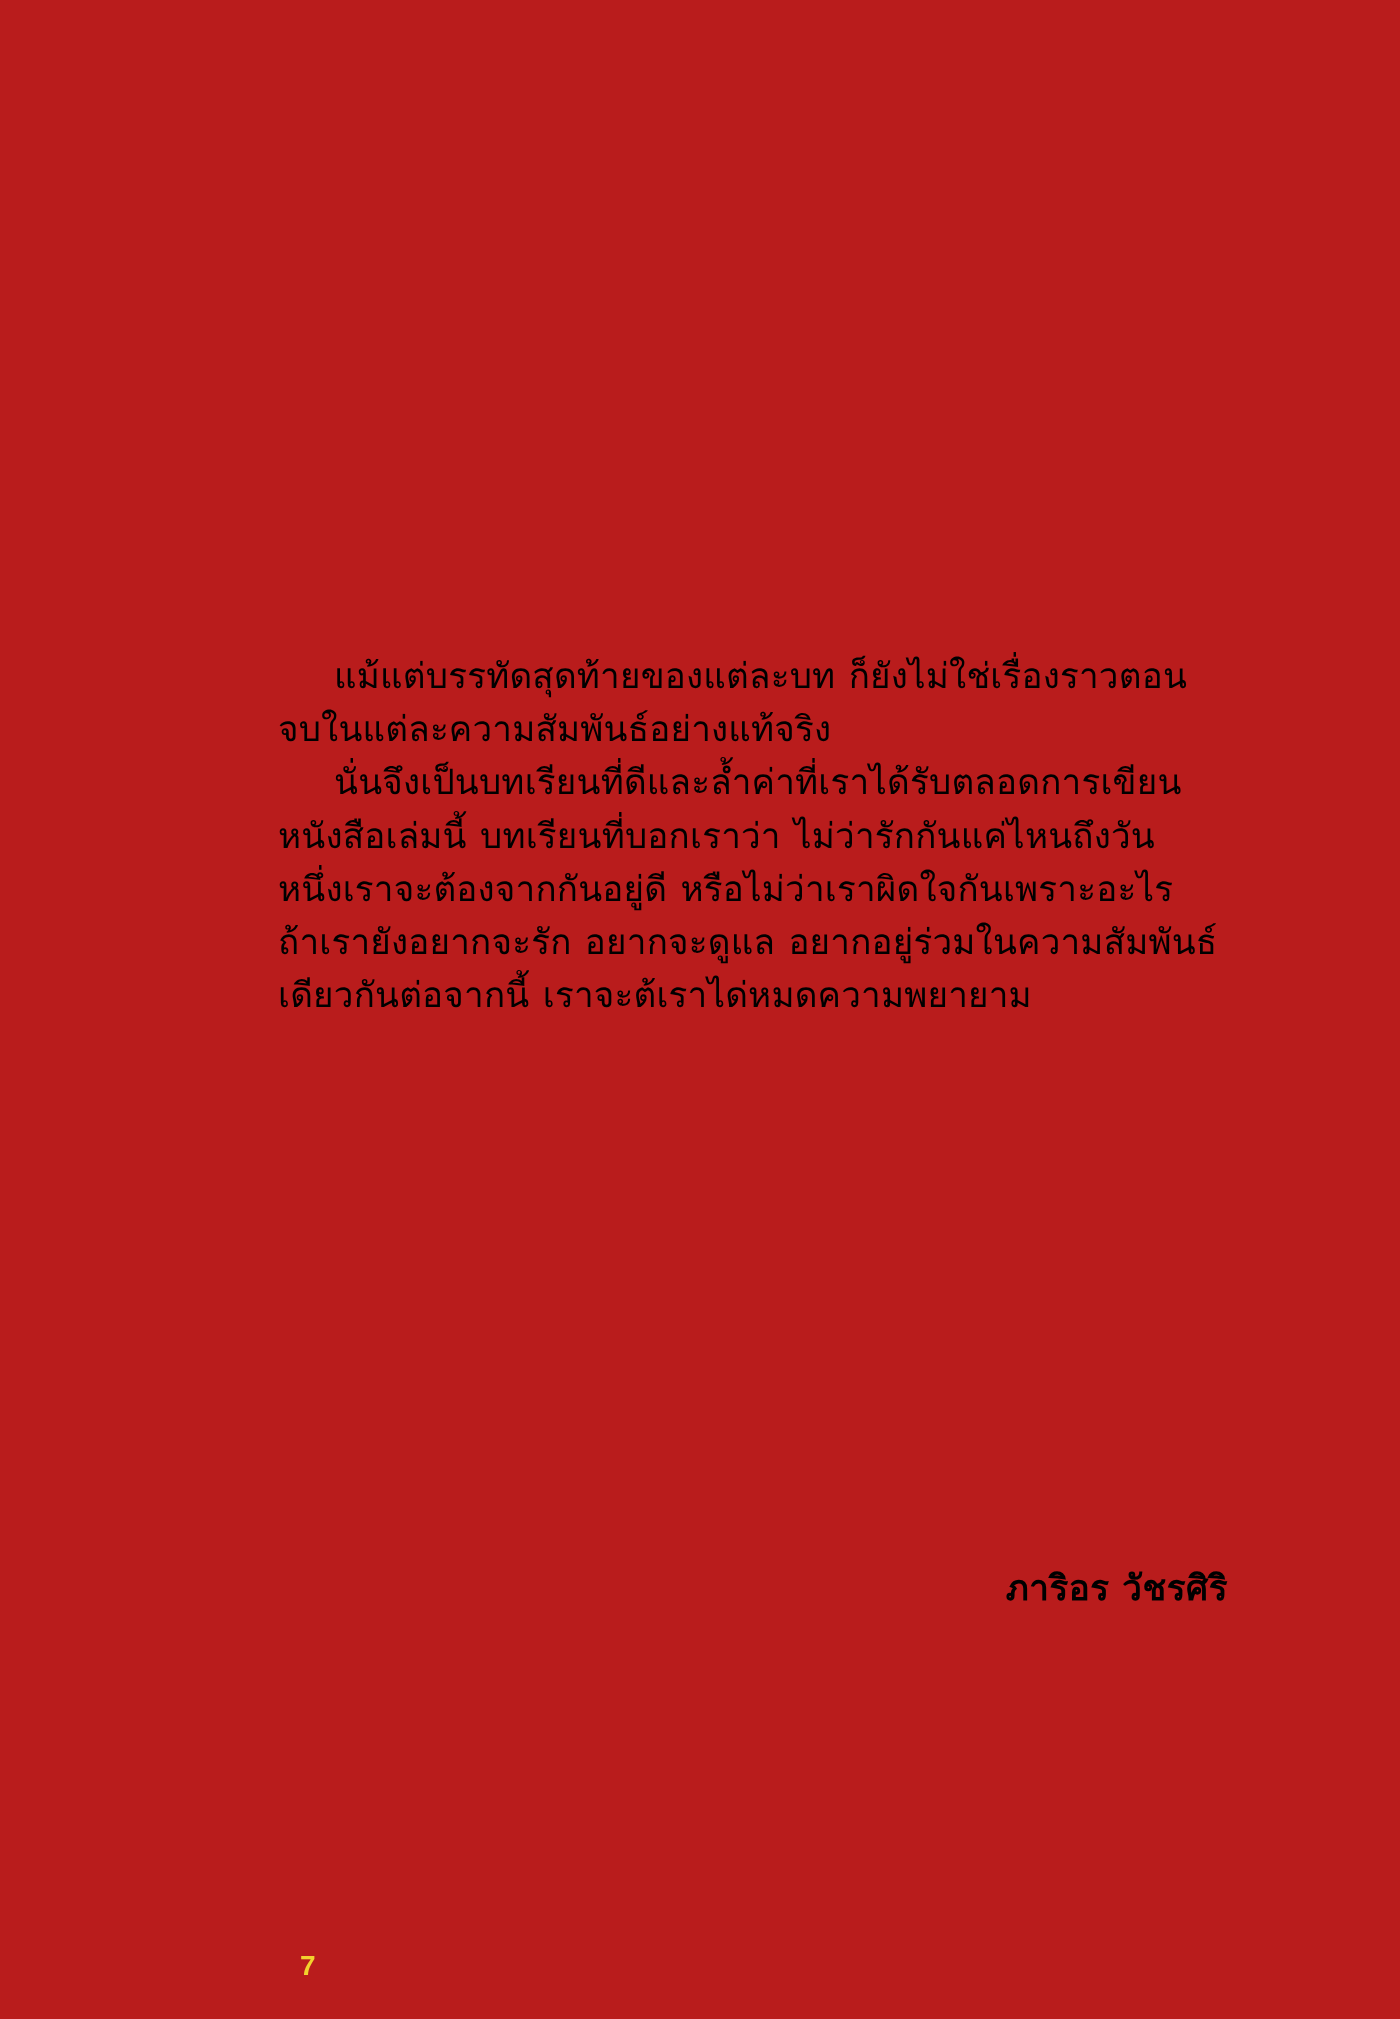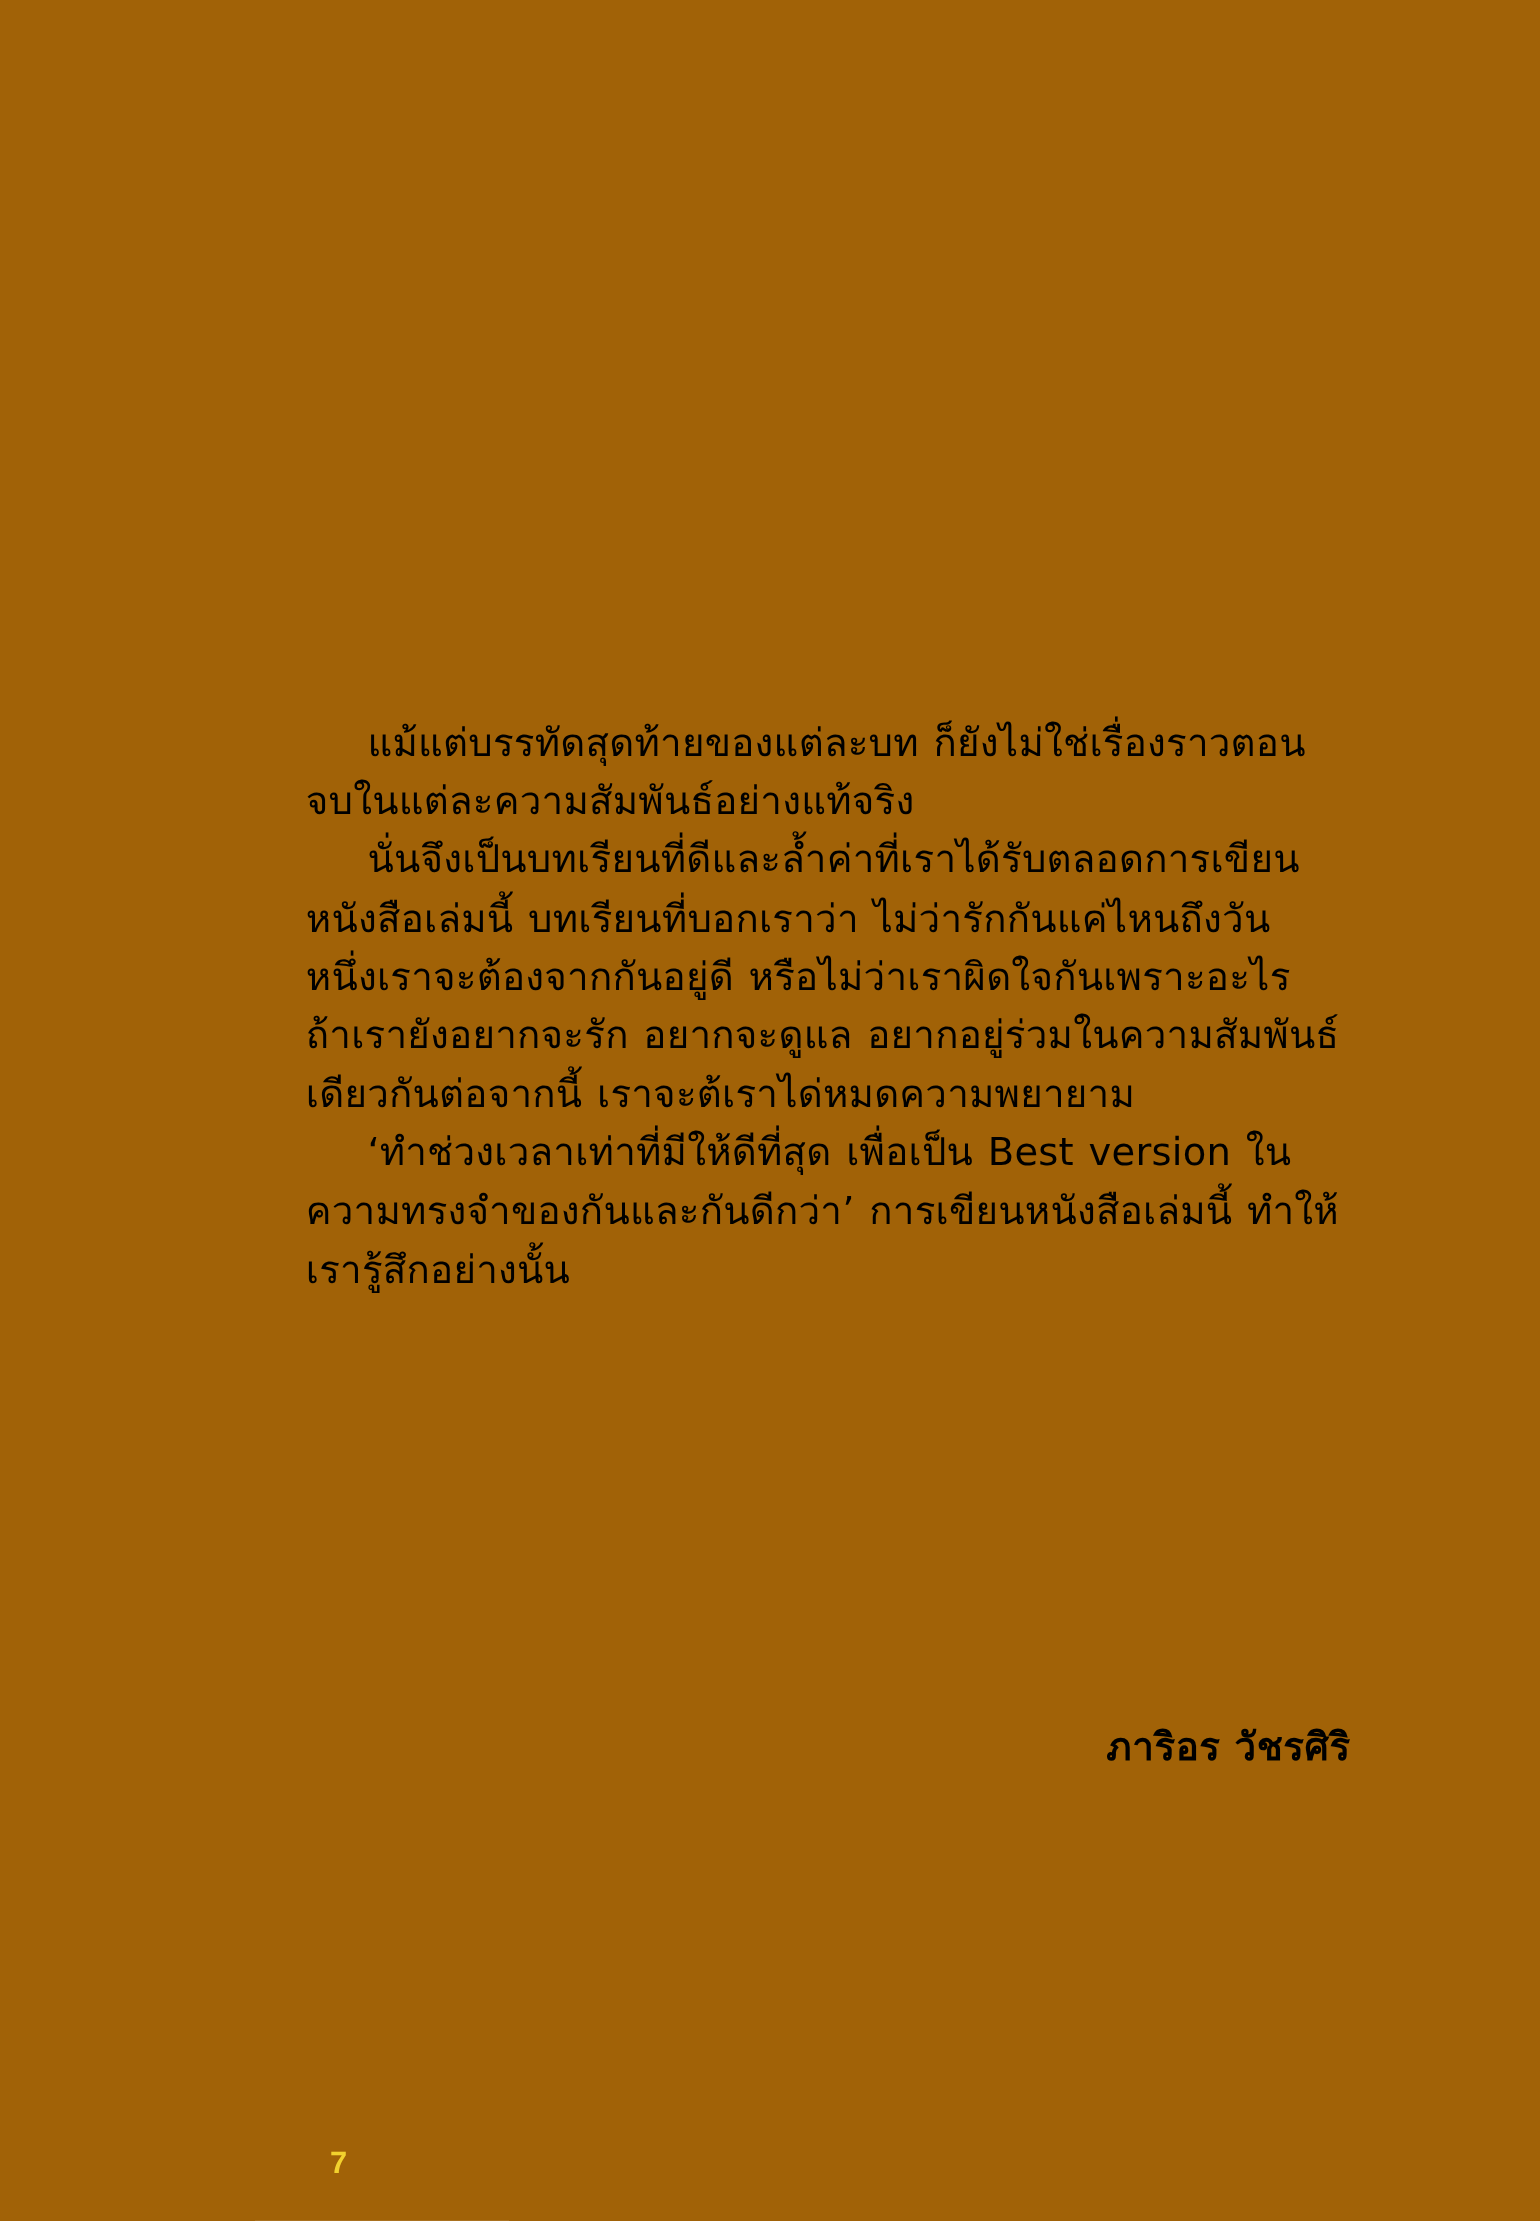--- a/index.html
+++ b/index.html
@@ -12,21 +12,21 @@
     height: 2019px;
     position: relative;
     font-family: "DejaVu Sans", sans-serif;
     color: #000000;
     overflow: hidden;
   }
 
   .page {
     position: absolute;
     inset: 0;
-    background: #a16207;
+    background: #b91c1c;
   }
 
   .text-block {
     position: absolute;
     left: 278px;
     top: 650px;
     width: 940px;
   }
 
   .para {
@@ -64,20 +64,19 @@
   }
 </style>
 </head>
 <body>
 
 <div class="page">
 
   <div class="text-block">
     <p class="para indent">แม้แต่บรรทัดสุดท้ายของแต่ละบท  ก็ยังไม่ใช่เรื่องราวตอนจบในแต่ละความสัมพันธ์อย่างแท้จริง</p>
     <p class="para indent">นั่นจึงเป็นบทเรียนที่ดีและล้ำค่าที่เราได้รับตลอดการเขียนหนังสือเล่มนี้  บทเรียนที่บอกเราว่า  ไม่ว่ารักกันแค่ไหนถึงวันหนึ่งเราจะต้องจากกันอยู่ดี  หรือไม่ว่าเราผิดใจกันเพราะอะไร ถ้าเรายังอยากจะรัก อยากจะดูแล อยากอยู่ร่วมในความสัมพันธ์เดียวกันต่อจากนี้ เราจะต้เราได่หมดความพยายาม</p>
-    <p class="para indent">‘ทำช่วงเวลาเท่าที่มีให้ดีที่สุด เพื่อเป็น Best version ในความทรงจำของกันและกันดีกว่า’ การเขียนหนังสือเล่มนี้ ทำให้เรารู้สึกอย่างนั้น</p>
   </div>
 
   <div class="signature">ภาริอร วัชรศิริ</div>
 
   <div class="page-number">7</div>
 
 </div>
 
 </body></html>

